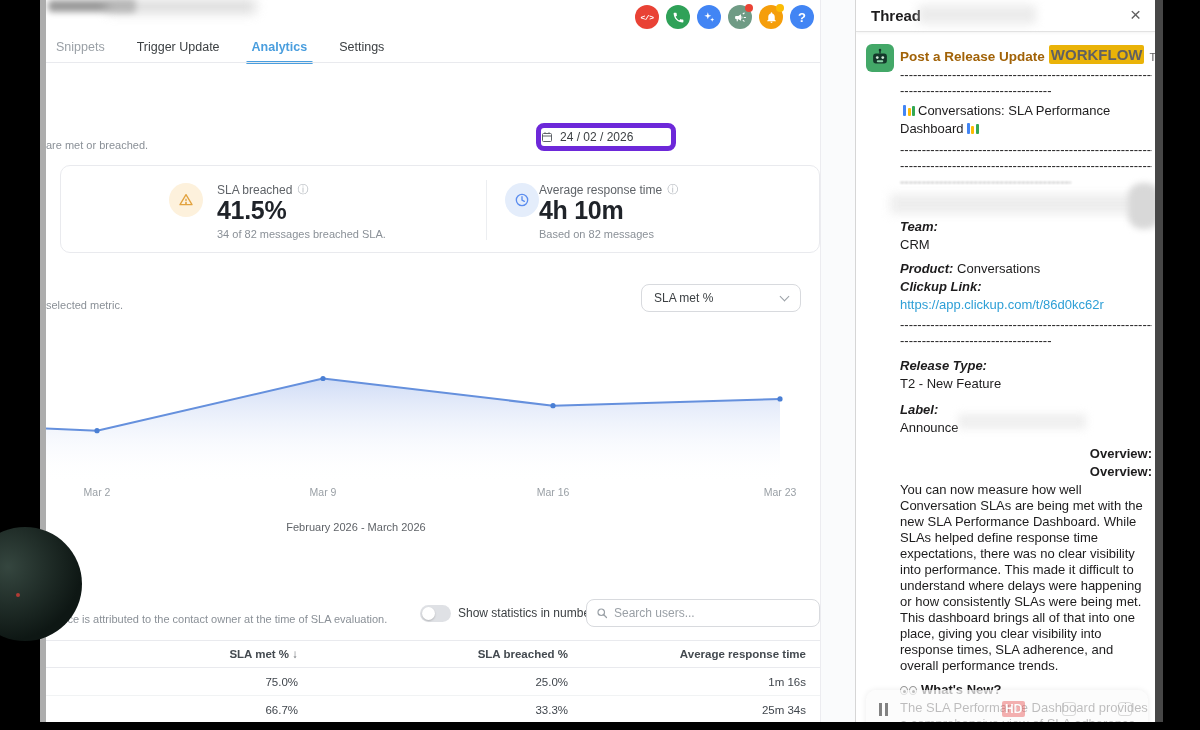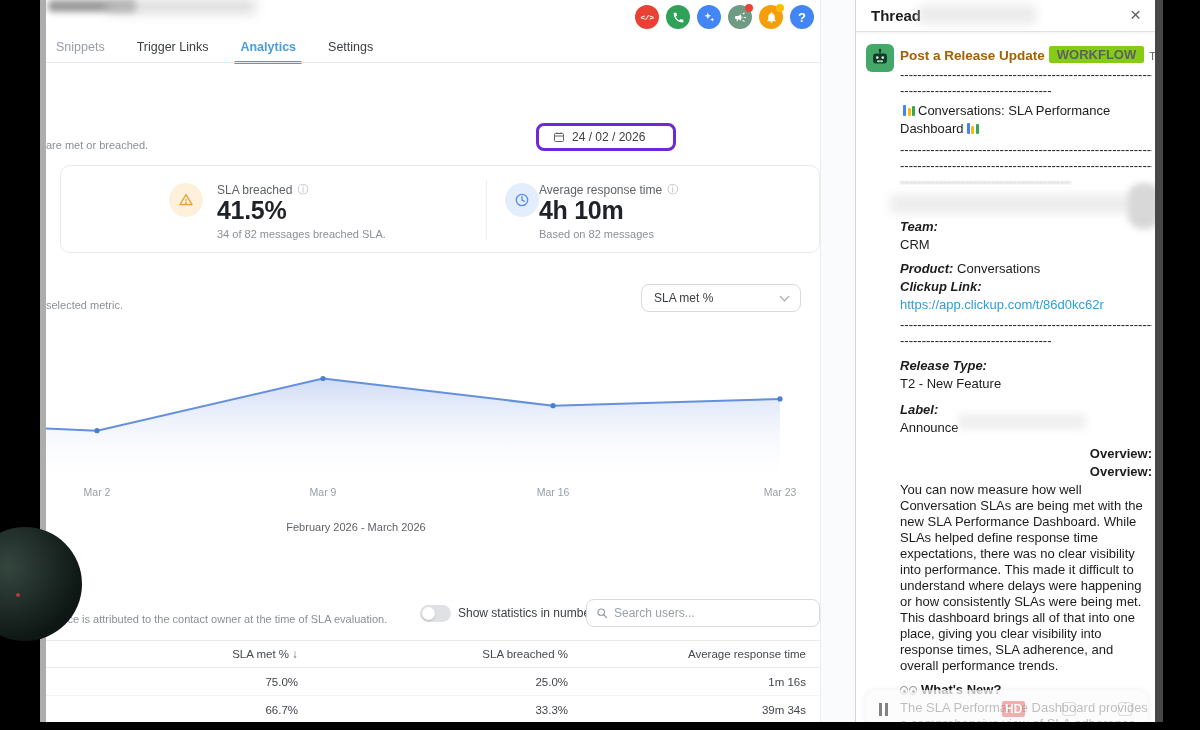--- a/index.html
+++ b/index.html
@@ -33,22 +33,22 @@
   #tab-bar { position:absolute; left:8px; top:36px; display:flex; gap:28px; height:26px; }
   .tab { position:relative; font-size:12.5px; font-weight:500; color:#3c4043; padding:4px 2px; cursor:pointer; white-space:nowrap; }
   .tab.muted { color:#9aa0a6; }
   .tab.active { color:var(--accent); font-weight:700; }
   .tab.active::after { content:""; position:absolute; left:-4px; right:-4px; bottom:-2px; height:3px; border-radius:3px; background:var(--accent); }
   .tab-divider { position:absolute; left:0; top:62px; width:809px; height:1px; background:#e9eaee; }
 
   .partial-note { position:absolute; font-size:11px; color:#8a9097; white-space:nowrap; }
 
   
-  .date-box { position:absolute; top:123px; width:140px; height:28px; border:3px solid #6d28d9; border-radius:8px; background:#fff;
-              display:flex; align-items:center; gap:7px; padding:0 14px; font-size:12px; font-weight:500; color:#3c4043; cursor:pointer; }
+  .date-box { position:absolute; top:123px; width:140px; height:28px; border:5px solid #6d28d9; border-radius:8px; background:#fff;
+              display:flex; align-items:center; gap:7px; padding:0 0; font-size:12px; font-weight:500; color:#3c4043; cursor:pointer; }
 
   
   #stats-card { position:absolute; left:14px; top:165px; width:760px; height:88px; background:#fff; border:1px solid #e9eaee; border-radius:10px; }
   .stat-icon { position:absolute; top:17px; width:34px; height:34px; border-radius:50%; display:flex; align-items:center; justify-content:center; }
   .stat-label { position:absolute; top:16px; font-size:12px; color:#5f6368; display:flex; gap:5px; align-items:center; }
   .info-glyph { color:#b0b5bb; font-size:11px; font-style:normal; }
   .stat-value { position:absolute; top:30px; font-size:25px; font-weight:700; color:#1f2329; letter-spacing:-.3px; }
   .stat-sub { position:absolute; top:62px; font-size:11px; color:#8a9097; }
   .stat-vdiv { position:absolute; left:425px; top:14px; width:1px; height:60px; background:#eceef1; }
 
@@ -71,39 +71,39 @@
                 display:flex; align-items:center; gap:6px; padding:0 9px; }
   #search-box input { border:none; outline:none; flex:1; font-size:12px; color:#3c4043; font-family:"Liberation Sans", sans-serif; background:transparent; }
   #search-box input::placeholder { color:#9aa0a6; }
 
   
   #users-table { position:absolute; left:0; top:640px; width:774px; }
   .trow, #table-header-row { display:grid; grid-template-columns:254px 270px 238px; height:28px; align-items:center; }
   #table-header-row { border-top:1px solid #e9eaee; border-bottom:1px solid #e9eaee; }
   .trow { border-bottom:1px solid #f1f3f4; }
   .tcell { text-align:right; font-size:11.5px; color:#40464d; padding-right:2px; }
-  .tcell.head { color:#444a50; font-weight:400;margin-left:36px; }
+  .tcell.head { color:#444a50; font-weight:700;margin-left:36px; }
   .sort { color:#5f6368; }
 
   
   #webcam-bubble { position:absolute; left:-32px; top:527px; width:114px; height:114px; border-radius:50%;
                    background:radial-gradient(circle at 35% 35%, #35463f, #0e1714 70%); z-index:60; }
   #webcam-bubble .rec-dot { position:absolute; right:62px; top:66px; width:4px; height:4px; border-radius:50%; background:#b23b34; }
 
   
   #thread-panel { position:absolute; left:855px; top:0; width:300px; height:722px; background:#fff; border-left:1px solid #d6d6d6; overflow:hidden; }
   #thread-header { position:absolute; left:0; top:0; width:100%; height:32px; border-bottom:1px solid #e2e2e2; box-shadow:0 1px 3px rgba(0,0,0,.05); background:#fff; z-index:5; }
   #thread-title { position:absolute; left:15px; top:7px; font-size:15px; font-weight:800; color:#1d1c1d; }
   #thread-blur { position:absolute; left:62px; top:5px; width:118px; height:19px; background:#dcdcdc; filter:blur(5px); opacity:.55; }
   #thread-close { position:absolute; right:14px; top:4px; font-size:19px; color:#616061; cursor:pointer; }
 
   #msg-avatar { position:absolute; left:10px; top:44px; width:28px; height:28px; border-radius:6px; background:#43a868; display:flex; align-items:center; justify-content:center; }
   #msg-head { position:absolute; left:44px; top:46px; width:250px; white-space:nowrap; }
   #msg-author { font-size:13.5px; font-weight:800; color:#a16207; }
-  #msg-badge { font-size:13px; font-weight:700; color:#616061; background:#84cc16; border-radius:2px; padding:1px 8px; margin-left:4px; vertical-align:1px; }
+  #msg-badge { font-size:15px; font-weight:700; color:#616061; background:#eab308; border-radius:2px; padding:1px 2px; margin-left:4px; vertical-align:1px; }
   #msg-time { font-size:11px; color:#616061; margin-left:5px; }
 
   #msg-body { position:absolute; left:44px; top:66px; width:252px; font-size:13px; color:#1d1c1d; line-height:16px; }
   .dash { display:block; white-space:nowrap; overflow:hidden; letter-spacing:0; color:#1d1c1d; height:15px; margin:1px 0; }
   .dash.short { width:62%; }
   .dash.faded { width:68%; filter:blur(1px); opacity:.45; }
   .redaction { height:20px; margin:5px 0 5px -10px; width:268px; background:#ebebeb; filter:blur(5px); opacity:.85; }
   .headline { margin:4px 0; line-height:18px; }
   .fld-label { font-weight:700; font-style:italic; display:block; margin-top:10px; }
   .fld-label.inline { display:inline; margin:0; }
@@ -175,21 +175,21 @@
       <div class="hicon" style="background: rgb(66, 133, 244);">
         <span class="hglyph q">?</span>
       </div>
       <div class="hicon" style="background: rgb(158, 195, 180);">
         <span class="hglyph av">SG</span>
       </div>
     </div>
 
     <div id="tab-bar">
         <div class="tab muted">Snippets</div>
-        <div class="tab">Trigger Links</div>
+        <div class="tab">Trigger Update</div>
         <div class="tab active">Analytics</div>
         <div class="tab">Settings</div>
       </div>
     <div class="tab-divider"></div>
 
     <div class="partial-note" style="left:0; top:139px;">are met or breached.</div>
 
     <div class="date-box" style="left:490px;">
       <svg width="12" height="12" viewBox="0 0 24 24" fill="none" stroke="#5f6368" stroke-width="2">
           <rect x="3" y="5" width="18" height="16" rx="2"></rect>
@@ -287,21 +287,21 @@
         </div>
       <div id="table-body">
           <div class="trow">
             <div class="tcell">75.0%</div>
             <div class="tcell">25.0%</div>
             <div class="tcell">1m 16s</div>
           </div>
           <div class="trow">
             <div class="tcell">66.7%</div>
             <div class="tcell">33.3%</div>
-            <div class="tcell">39m 34s</div>
+            <div class="tcell">25m 34s</div>
           </div>
         </div>
     </div>
 
     <div class="gutter"></div>
   </div>
 
   <div id="thread-panel">
     <div id="thread-header">
       <span id="thread-title">Thread</span>

